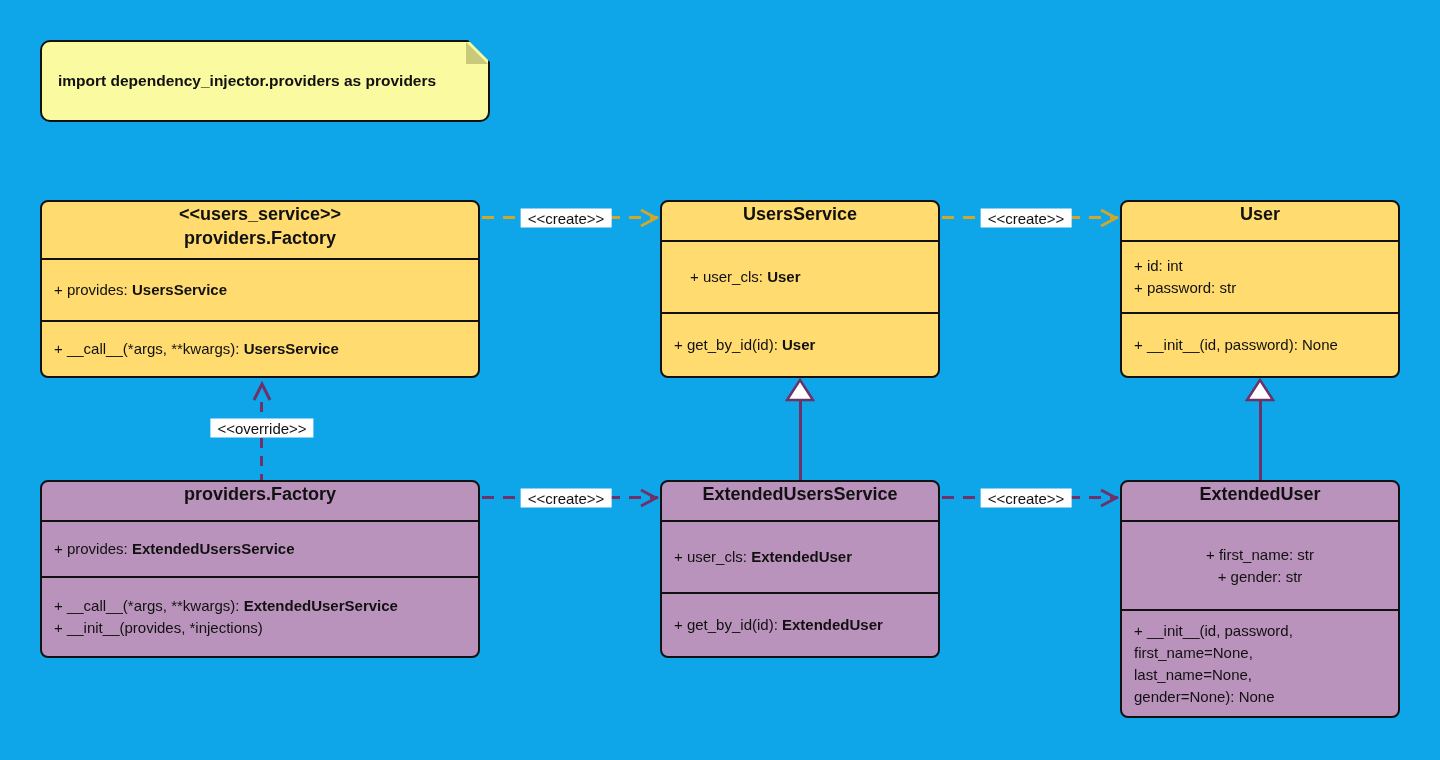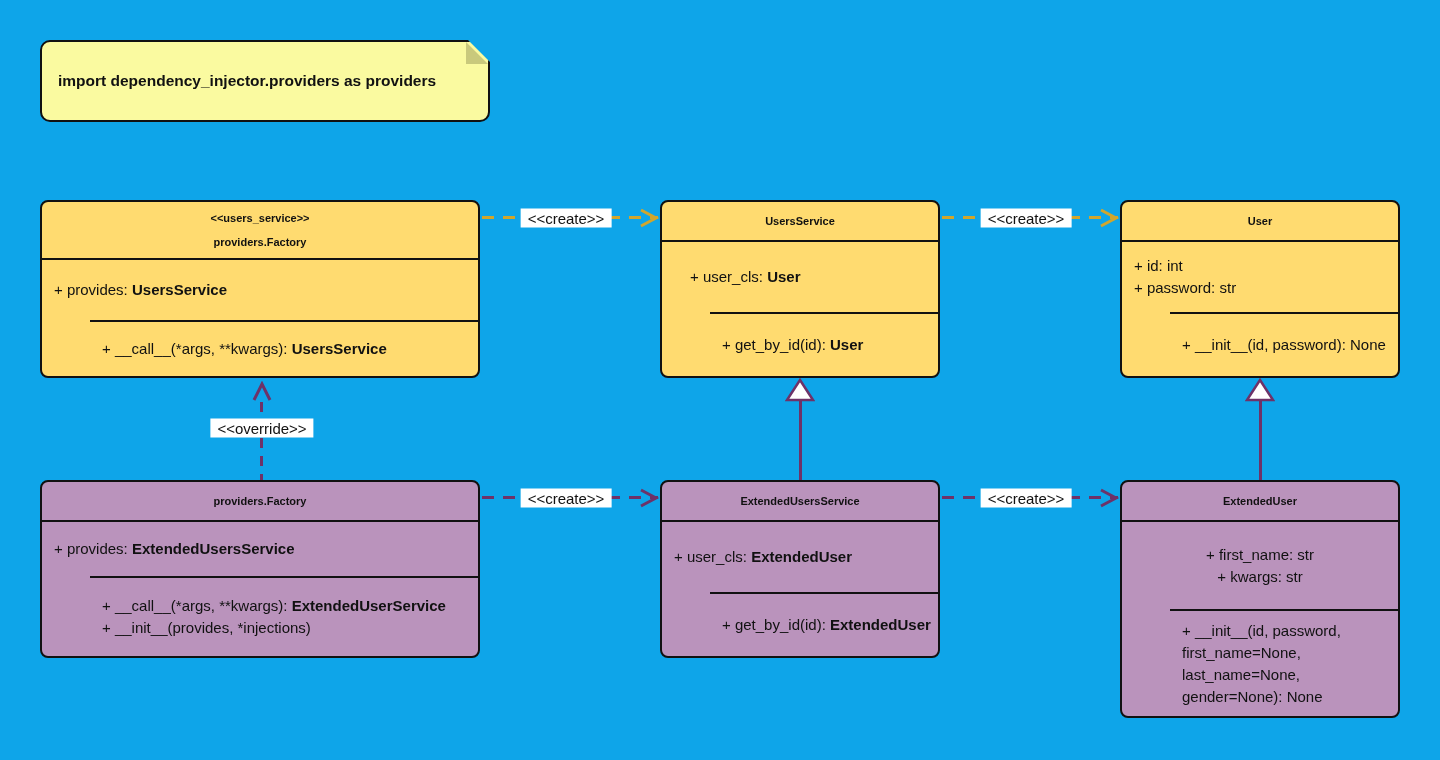--- a/index.html
+++ b/index.html
@@ -48,36 +48,36 @@
     display: flex;
     flex-direction: column;
     overflow: hidden;
     font-size: 15px;
   }
   .cls.yellow { background: var(--yellow-fill); }
   .cls.purple { background: var(--purple-fill); }
   .cls-header {
     display: flex;
     flex-direction: column;
-    justify-content: center;
+    justify-content: flex-start;
     align-items: center;
     font-weight: bold;
-    font-size: 11px;
+    font-size: 18px;
     line-height: 24px;
     flex: 0 0 auto;
   }
   .cls-section {
     border-top: 2px solid var(--ink);
     display: flex;
     flex-direction: column;
     justify-content: center;
     padding: 0 12px;
     flex: 0 0 auto;
   }
-  .cls-section.grow { flex: 1 1 auto; margin-left: 48px; }
+  .cls-section.grow { flex: 1 1 auto; }
   .member-line { line-height: 22px; white-space: nowrap; }
   .member-line b { font-weight: bold; }
 
   
   .hline {
     position: absolute;
     height: 3px;
     background: repeating-linear-gradient(90deg, currentColor 0 12px, transparent 12px 21px);
   }
   .vline-dashed {
@@ -175,21 +175,21 @@
         <div class="member-line"><span>+ get_by_id(id): </span><b>ExtendedUser</b></div>
       </div>
   </div>
 
   <div class="cls purple" style="left:1120px; top:480px; width:280px; height:238px;">
     <div class="cls-header" style="height:38px;">
       <div>ExtendedUser</div>
     </div>
     <div class="cls-section" style="height:87px;text-align:center;">
         <div class="member-line"><span>+ first_name: str</span></div>
-        <div class="member-line"><span>+ kwargs: str</span></div>
+        <div class="member-line"><span>+ gender: str</span></div>
       </div>
     <div class="cls-section grow">
         <div class="member-line"><span>+ __init__(id, password,</span></div>
         <div class="member-line"><span>first_name=None,</span></div>
         <div class="member-line"><span>last_name=None,</span></div>
         <div class="member-line"><span>gender=None): None</span></div>
       </div>
   </div>
 
   <div>

